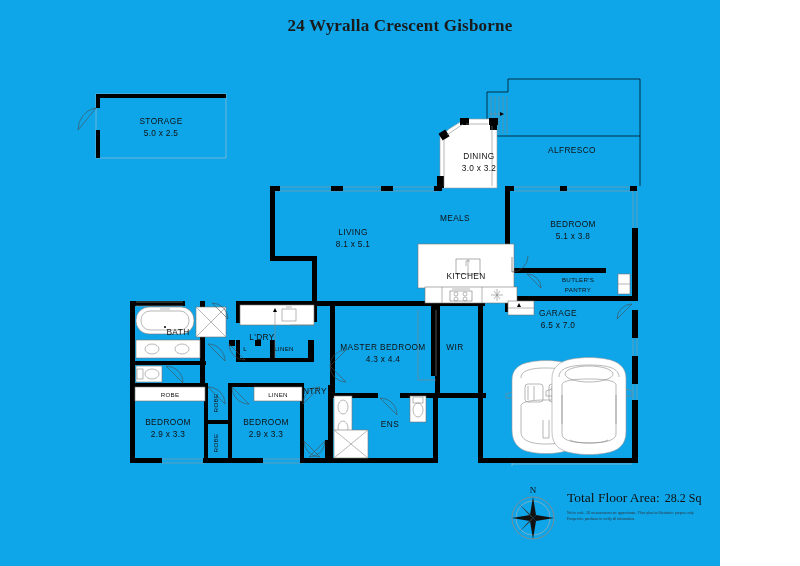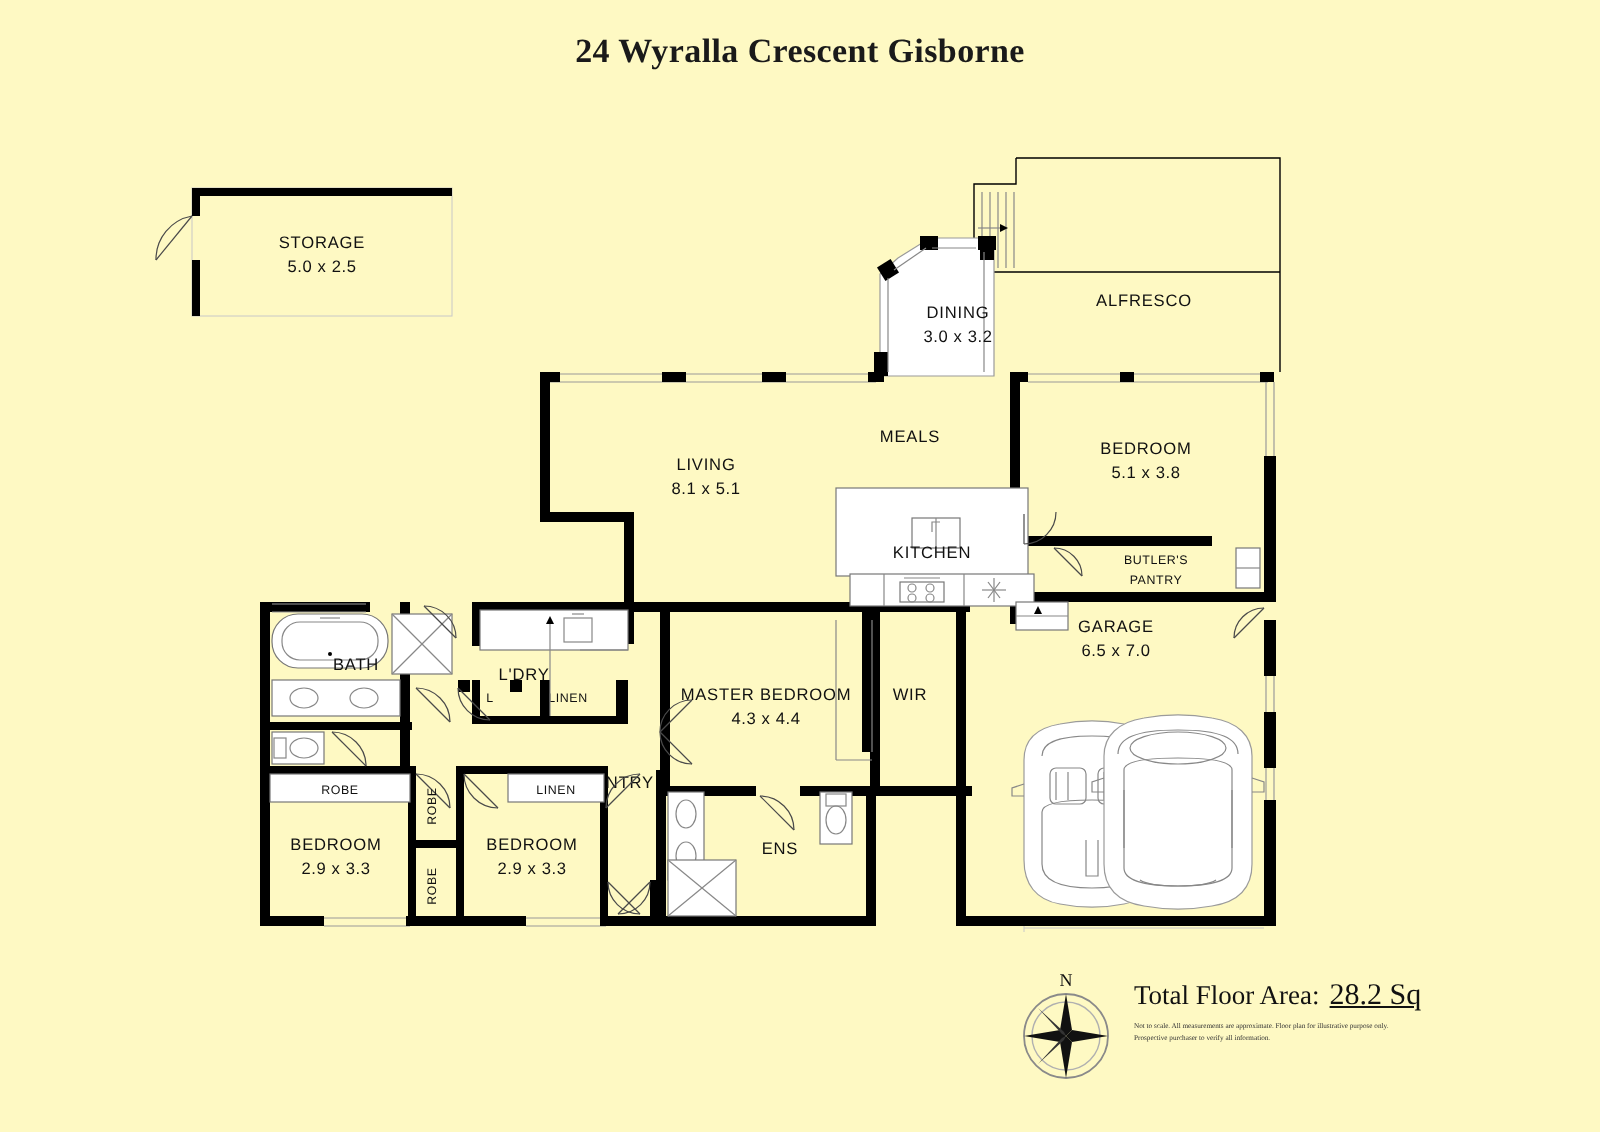--- a/index.html
+++ b/index.html
@@ -10,23 +10,23 @@
   body {
     width: 800px;
     height: 566px;
     position: relative;
     font-family: "Liberation Sans", sans-serif;
     overflow: hidden;
   }
   #page {
     position: absolute;
     left: 0; top: 0;
-    width: 800px;
+    width: 720px;
     height: 566px;
-    background: #fef9c3;
+    background: #0ea5e9;
   }
   #plan-title {
     position: absolute;
     left: 0;
     top: 16px;
     width: 800px;
     text-align: center;
     font-family: "Liberation Serif", serif;
     font-size: 17px;
     font-weight: 700;
@@ -85,23 +85,22 @@
   #area-text {
     position: absolute;
     left: 62px;
     top: 12px;
     font-family: "Liberation Serif", serif;
     font-size: 13.5px;
     color: #111111;
     white-space: nowrap;
   }
   #area-text .area-value {
-    font-size: 15px;
+    font-size: 12px;
     padding-left: 5px;
-    text-decoration: underline;
   }
   #disclaimer {
     position: absolute;
     left: 62px;
     top: 33px;
     width: 180px;
     font-family: "Liberation Serif", serif;
     font-size: 3.6px;
     line-height: 1.55;
     color: #333333;

